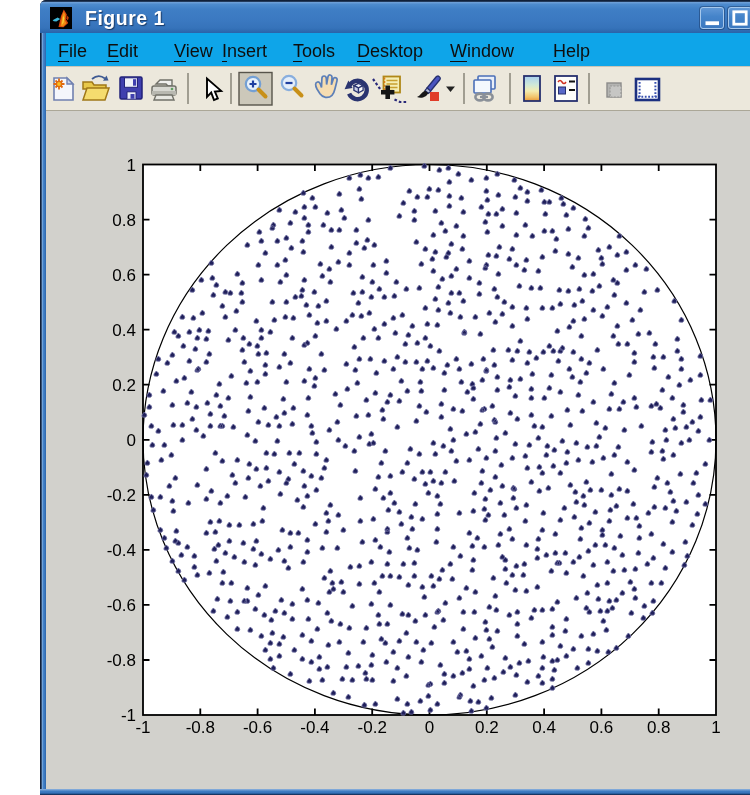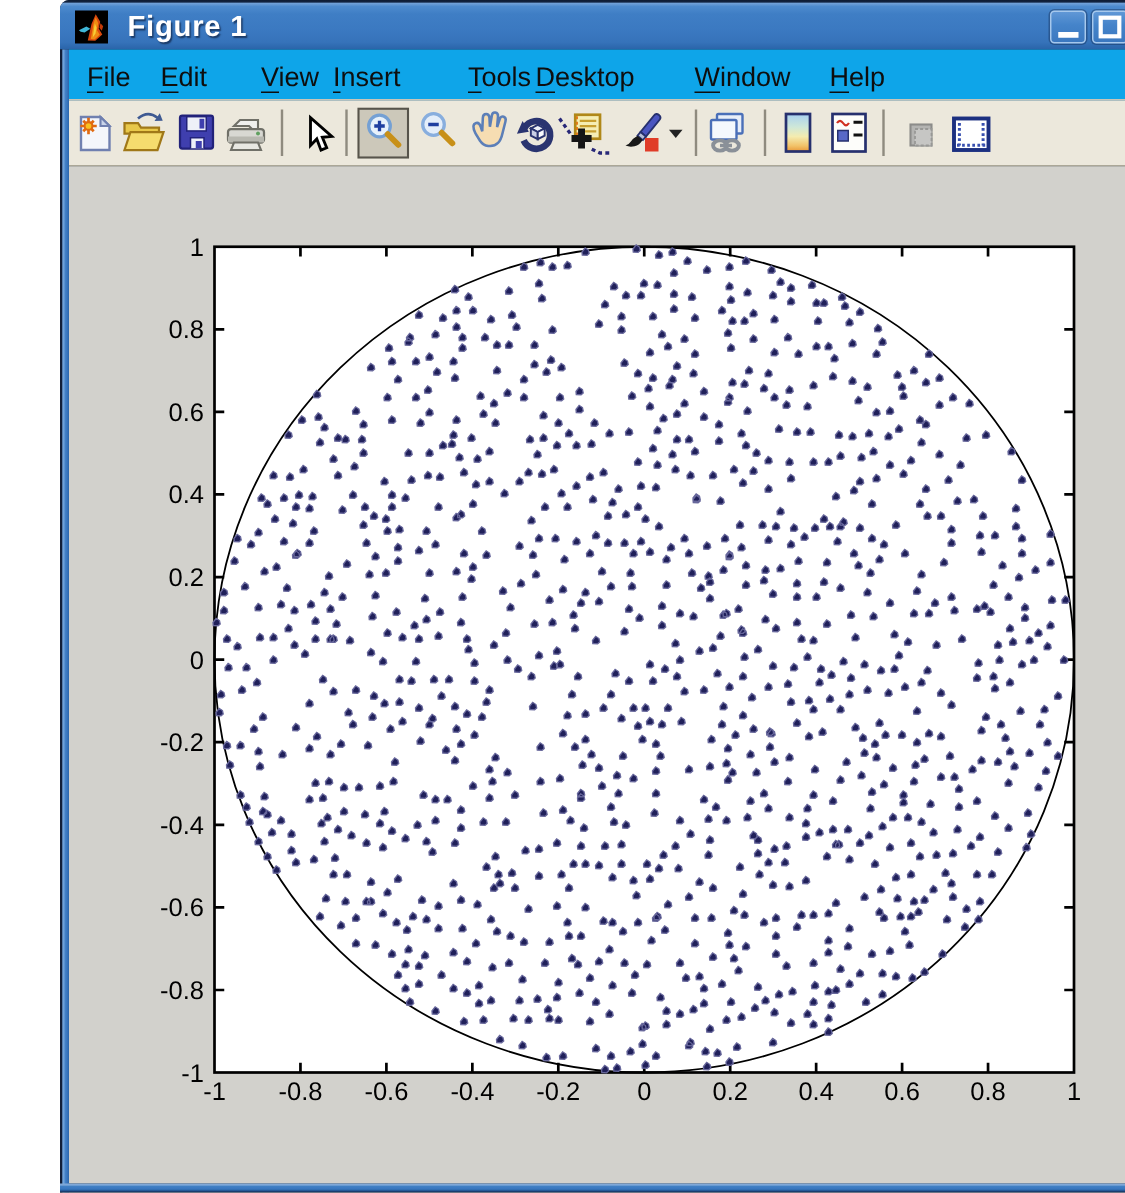--- a/index.html
+++ b/index.html
@@ -55,23 +55,23 @@
     <svg width="22" height="20" viewBox="0 0 22 20">
         <path d="M4.5 3.5 L17.5 16.5 M17.5 3.5 L4.5 16.5" stroke="#fff" stroke-width="3.6" stroke-linecap="round"></path>
       </svg>
   </div>
 
   <div id="menubar">
     <div class="mi" style="left:12px"><u>F</u>ile</div>
     <div class="mi" style="left:61px"><u>E</u>dit</div>
     <div class="mi" style="left:128px"><u>V</u>iew</div>
     <div class="mi" style="left:176px"><u>I</u>nsert</div>
-    <div class="mi" style="left:266px"><u>T</u>ools</div>
+    <div class="mi" style="left:247px"><u>T</u>ools</div>
     <div class="mi" style="left:311px"><u>D</u>esktop</div>
-    <div class="mi" style="left:417px"><u>W</u>indow</div>
+    <div class="mi" style="left:404px"><u>W</u>indow</div>
     <div class="mi" style="left:507px"><u>H</u>elp</div>
     <svg style="position:absolute;left:719px;top:12px" width="16" height="16" viewBox="0 0 16 16">
       <path d="M1.6 4.2 q3.6 -2.6 6 0.3 l2.2 -2.7 l1.6 7 l-7 0.6 l2.4 -2.4 q-2.6 -2.4 -5 -0.9 z" fill="#000"></path>
       <path d="M4 10.6 h7.2 v3 h-7.2 z" fill="#000"></path>
     </svg>
   </div>
 
   <div id="toolbar">
     <svg width="738" height="43" viewBox="0 0 738 43" style="position:absolute;left:0;top:0">
 

